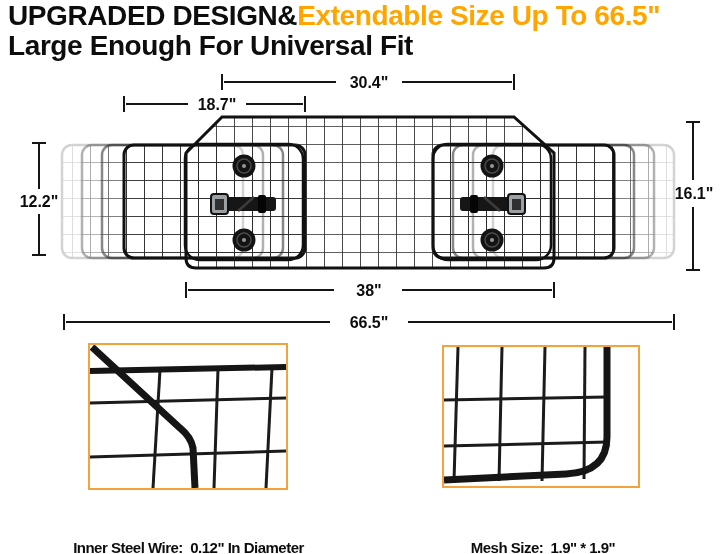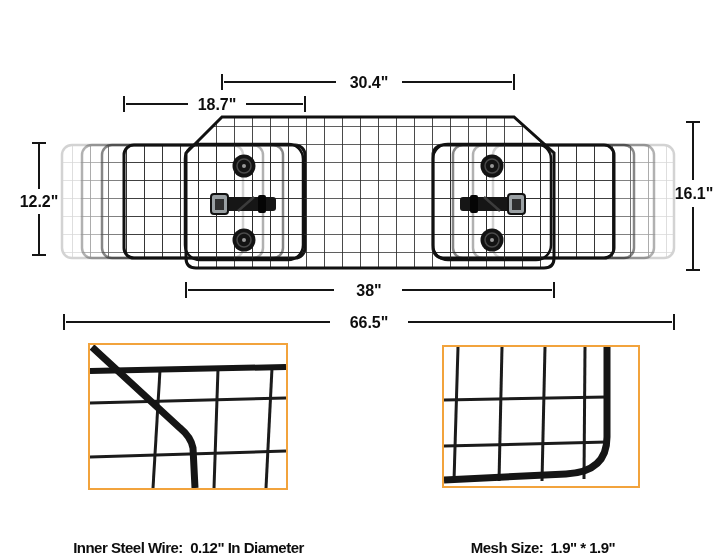--- a/index.html
+++ b/index.html
@@ -24,20 +24,22 @@
   .caption div{line-height:26px;}
   .caption.left{left:56px;top:501px;width:265px;}
   .caption.right{left:421px;top:501px;width:244px;}
 </style>
 </head>
 <body>
 
 <div class="stage">
 
   <div class="header">
+    <div class="title-line"><span>UPGRADED DESIGN&amp;</span><span class="title-orange">Extendable Size Up To 66.5"</span></div>
+    <div class="title-line">Large Enough For Universal Fit</div>
   </div>
 
   <svg class="diagram-svg" width="720" height="554" viewBox="0 0 720 554">
     <defs>
       <pattern id="mesh" width="18" height="18" patternUnits="userSpaceOnUse">
         <path d="M 18 0 H 0 V 18" fill="none" stroke="#2a2a2a" stroke-width="1.7"></path>
       </pattern>
     </defs>
 
     <g stroke="#111" fill="url(#mesh)">

